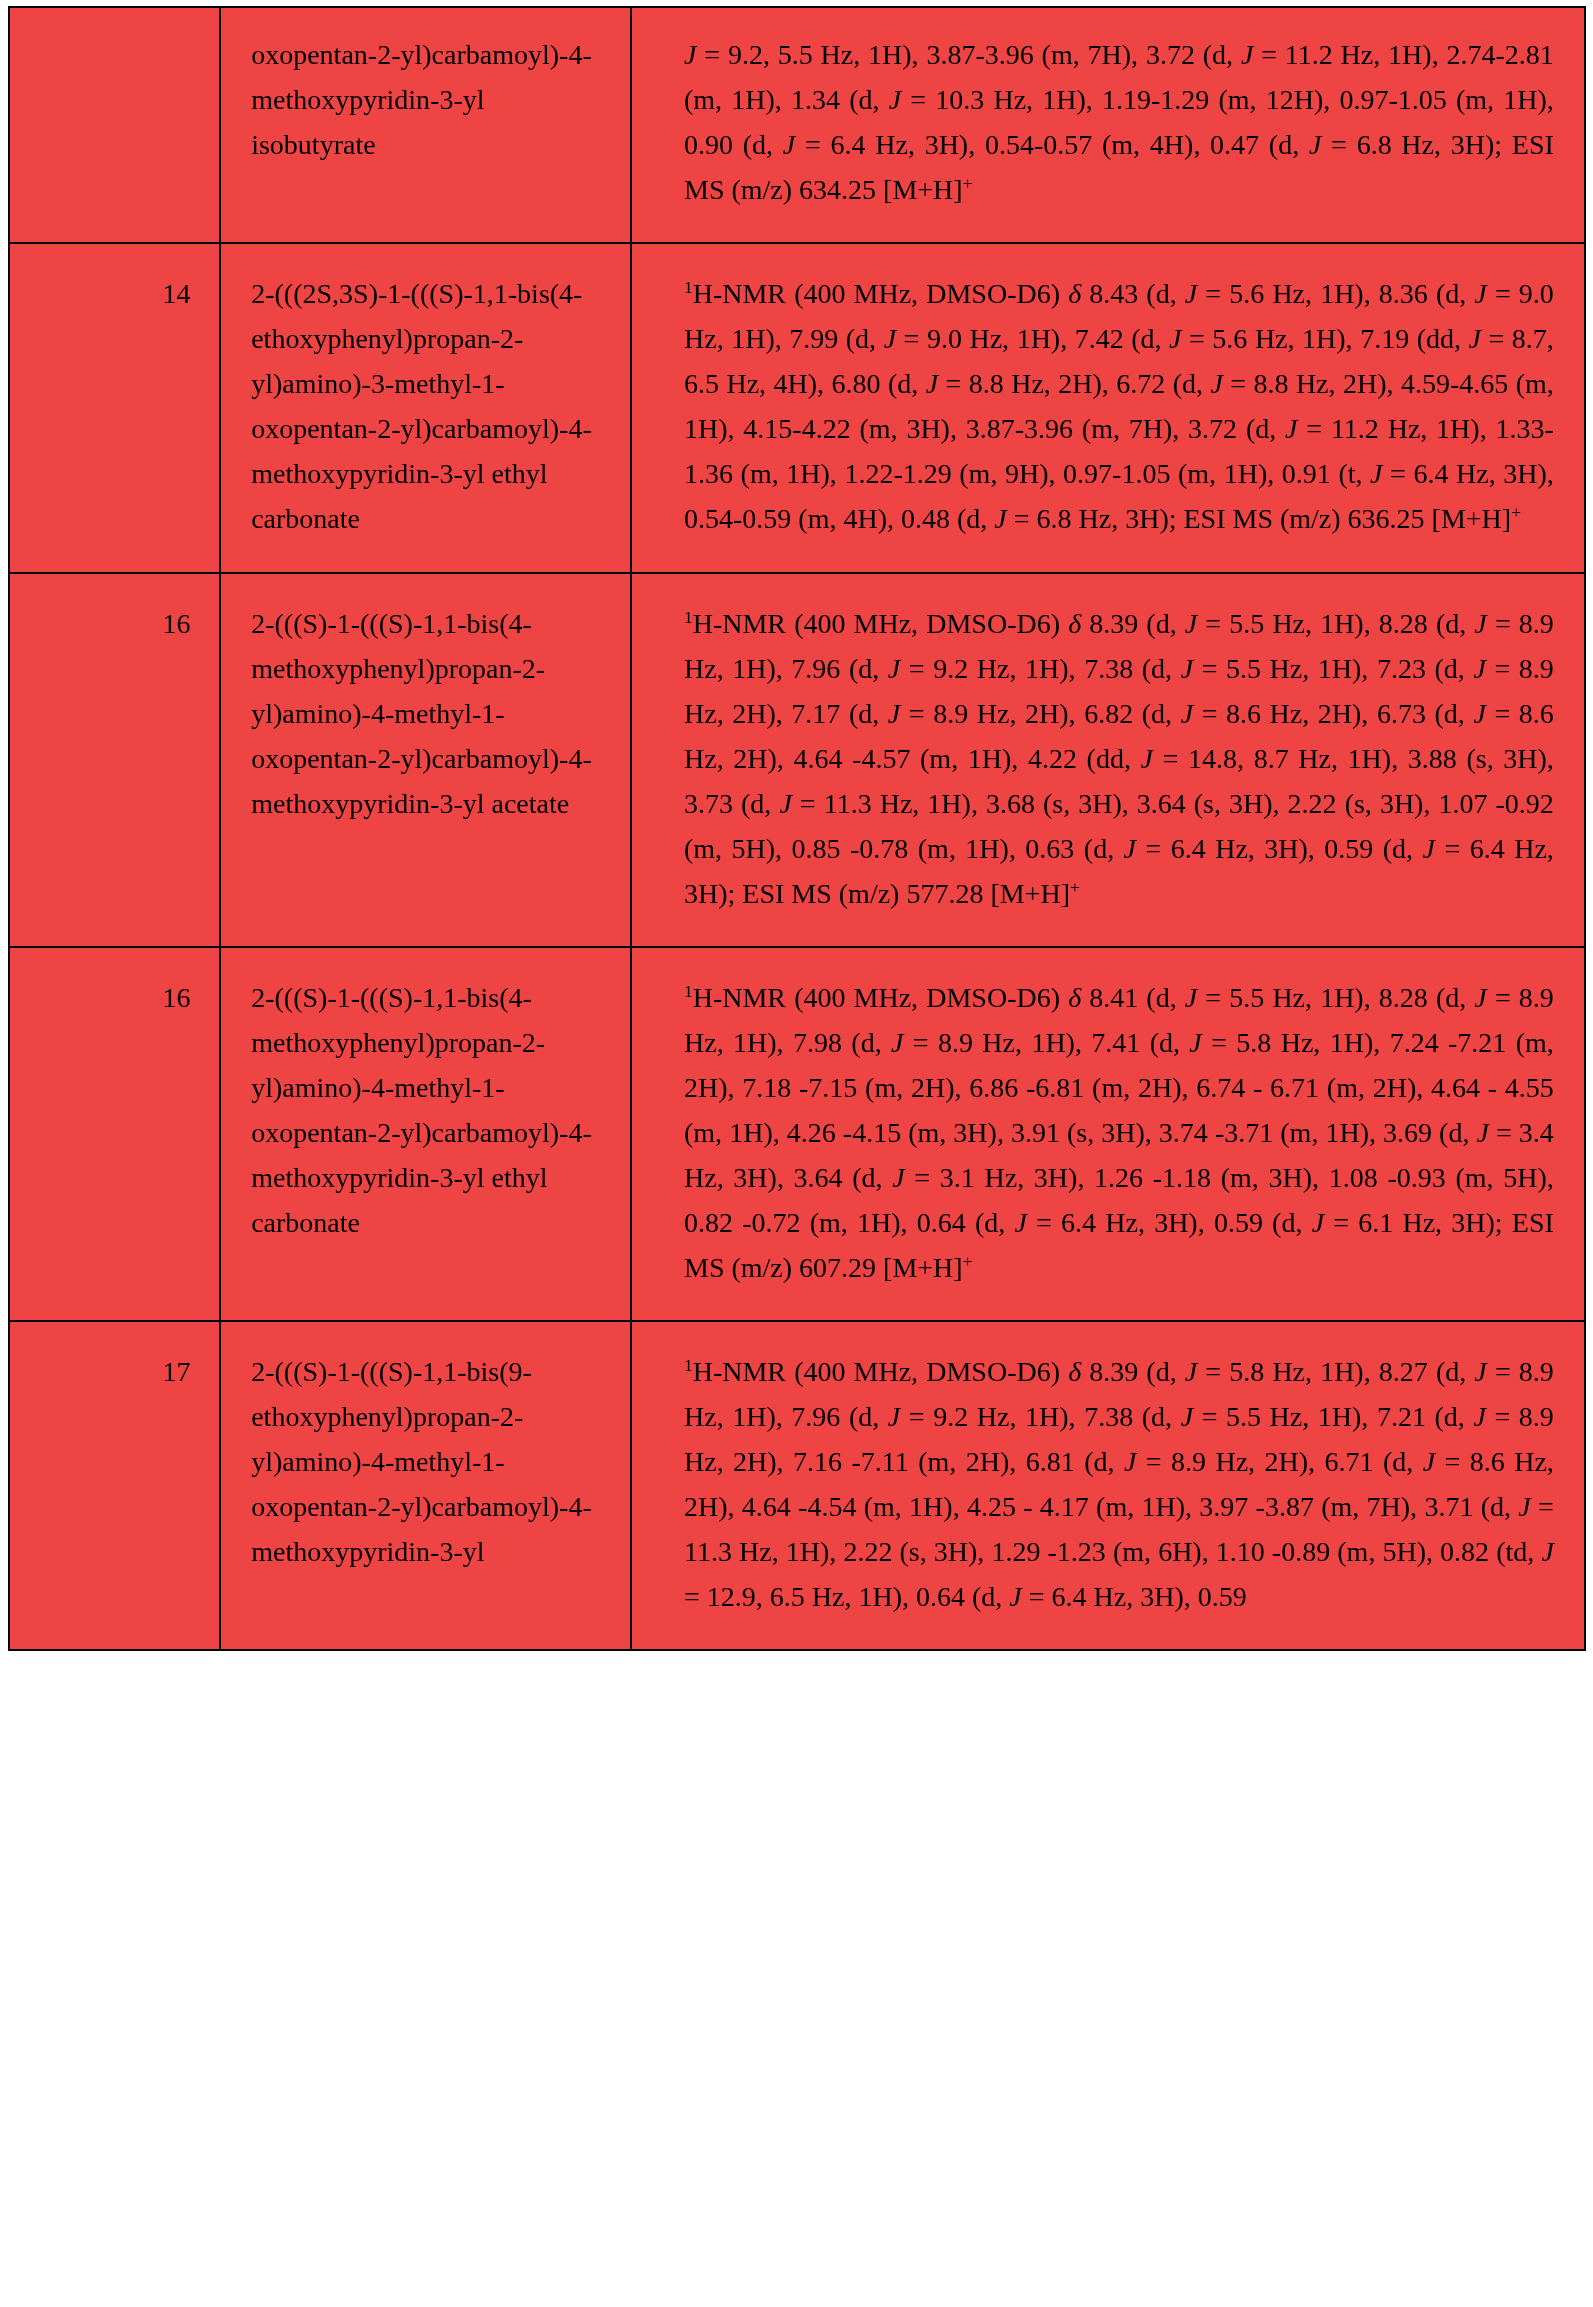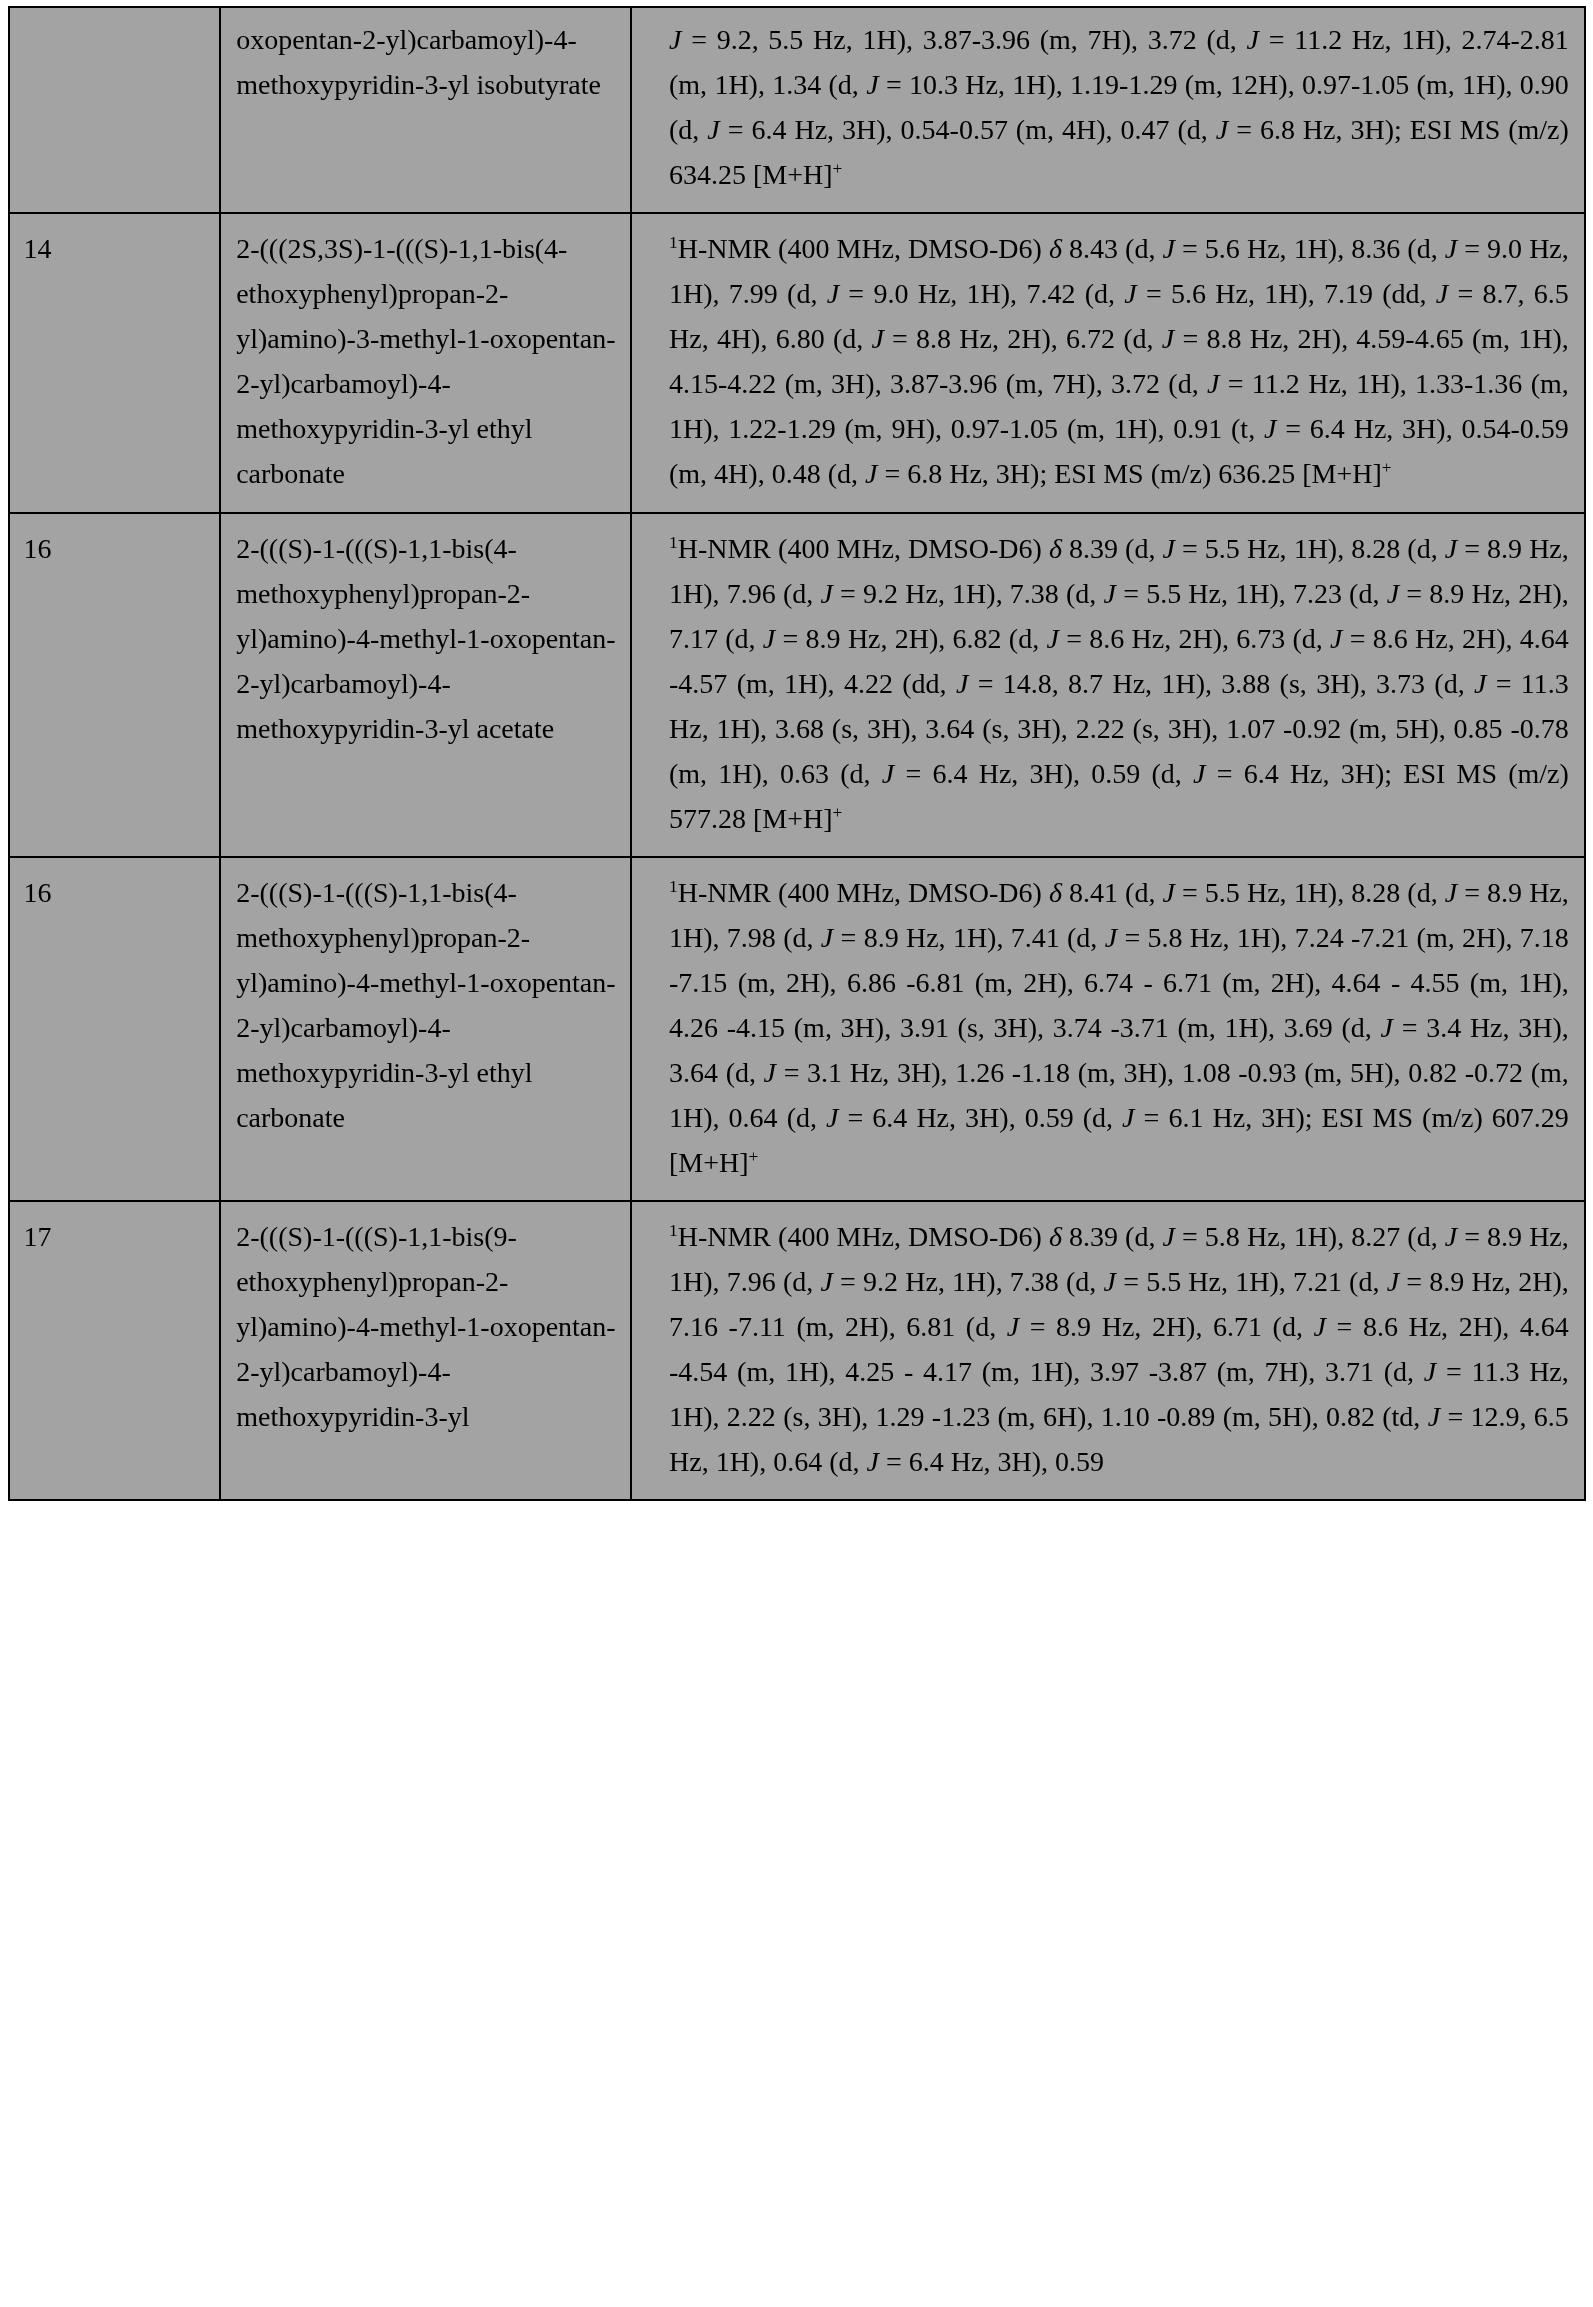--- a/index.html
+++ b/index.html
@@ -28,37 +28,37 @@
     left: 8px;
     top: 6.3px;
     width: 1576px;
     border-collapse: collapse;
     table-layout: fixed;
   }
 
   table.patent-table td {
     border: 2.4px solid #000000;
     vertical-align: top;
-    padding: 1px;
-    background: #a3a3a3;
+    padding: 16px;
+    background: #ef4444;
   }
 
   
   col.c-num  { width: 211px; }
   col.c-name { width: 411px; }
   col.c-data { width: 954px; }
 
   .cell-inner {
     padding: 11px 12.6px 14.2px 12.6px;
     font-size: 28px;
     line-height: 45px;
   }
 
   .cell-num .cell-inner {
-    text-align: left;
+    text-align: right;
     padding-top: 11px;
   }
 
   .cell-name .cell-inner {
     text-align: left;
     padding-left: 14.2px;
     padding-right: 8px;
     word-break: break-word;
     overflow-wrap: break-word;
     hyphens: none;

